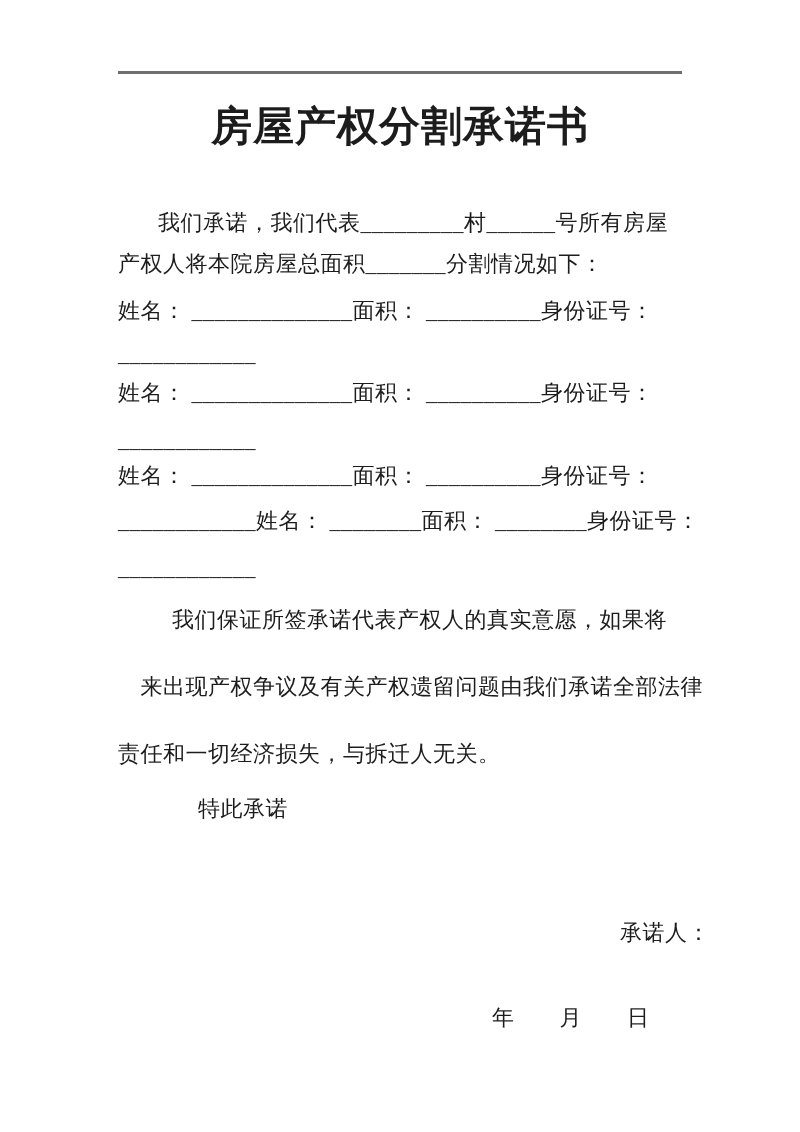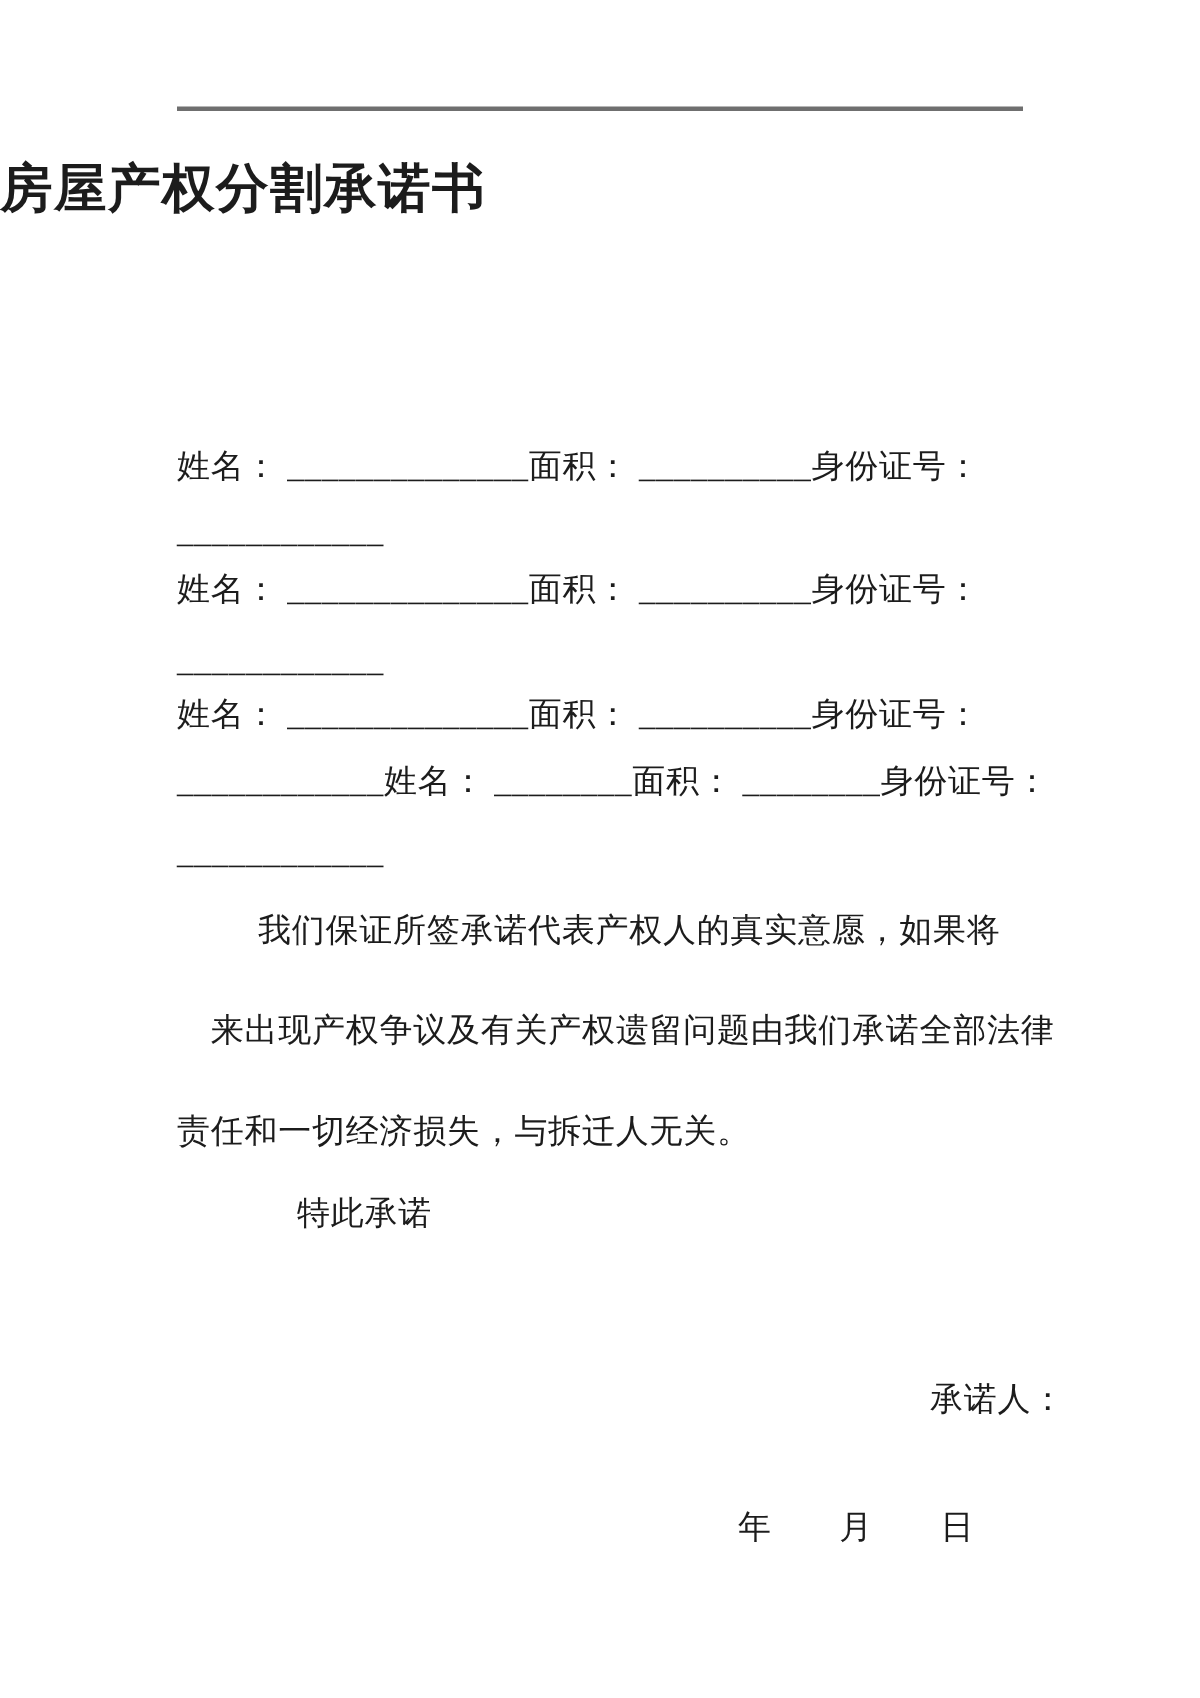--- a/index.html
+++ b/index.html
@@ -23,22 +23,22 @@
     width: 564px;
     height: 3px;
     background: #6f6f6f;
   }
   .title {
     position: absolute;
     left: 0;
     top: 103px;
     width: 100%;
     margin: 0;
-    text-align: left;
-    font-size: 35px;
+    text-align: center;
+    font-size: 41px;
     font-weight: bold;
     letter-spacing: 1px;
     line-height: 46px;
   }
   .ln {
     position: absolute;
     left: 118px;
     width: 585px;
     font-size: 22px;
     line-height: 32px;
@@ -67,21 +67,23 @@
 </style>
 </head>
 <body>
 
 <div class="page">
 
   <div class="top-rule"></div>
 
   <h1 class="title">房屋产权分割承诺书</h1>
 
+  <div class="ln ln-intro1 indent2">我们承诺，我们代表_________村______号所有房屋</div>
 
+  <div class="ln ln-intro2">产权人将本院房屋总面积_______分割情况如下：</div>
 
   <div class="ln ln-row1">姓名： ______________面积： __________身份证号：</div>
 
   <div class="ln ln-cont1">____________</div>
 
   <div class="ln ln-row2">姓名： ______________面积： __________身份证号：</div>
 
   <div class="ln ln-cont2">____________</div>
 
   <div class="ln ln-row3">姓名： ______________面积： __________身份证号：</div>

